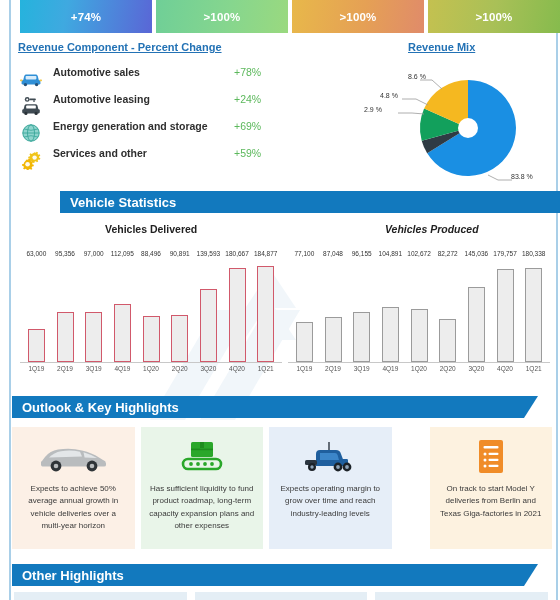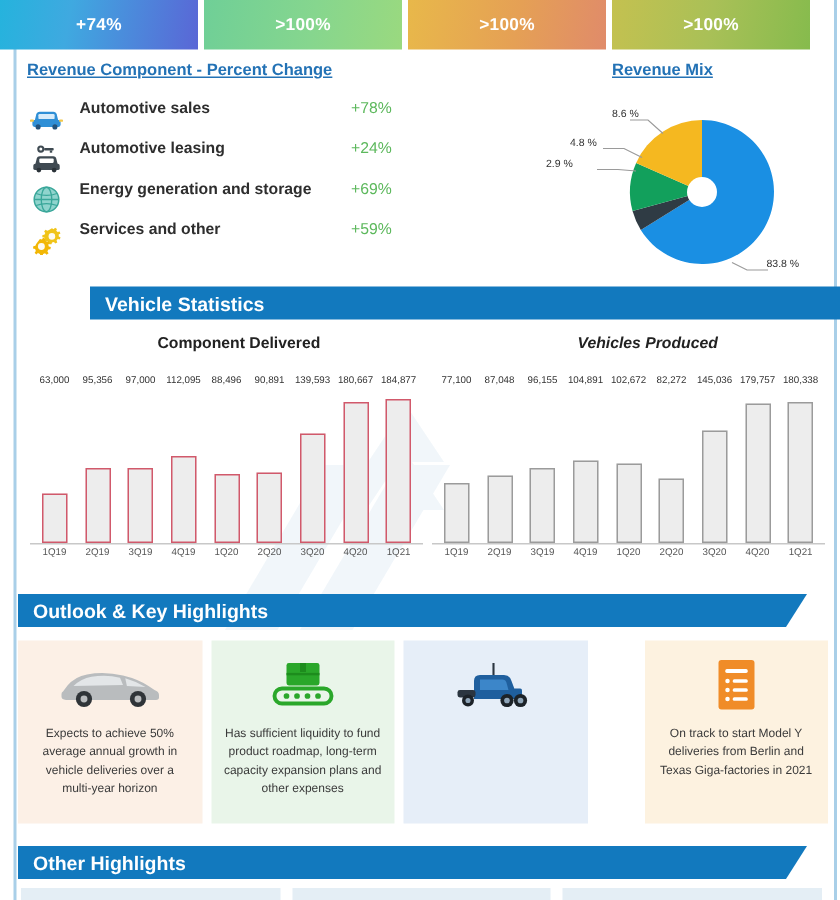--- a/index.html
+++ b/index.html
@@ -26,21 +26,21 @@
   }
 
   
   .watermark {
     position: absolute; left: 0; top: 190px; width: 560px; height: 230px;
     pointer-events: none; opacity: .55;
   }
 
   
   .kpi-row {
-    position: absolute; left: 0; top: 0px;
+    position: absolute; left: 20px; top: 0px;
     width: 540px; height: 33px;
     display: flex; gap: 4px;
   }
   .kpi {
     flex: 1 1 0;
     display: flex; align-items: center; justify-content: center;
     color: #ffffff; font-size: 11.5px; font-weight: bold;
     letter-spacing: .2px;
   }
   .kpi-0 { background: linear-gradient(100deg,#25b3dd 0%,#3fa9e0 35%,#5a66d6 100%); }
@@ -314,21 +314,21 @@
     <div class="donut-label" style="left:131px; top:115px;">83.8 %</div>
   </div>
 
   <div class="banner" id="banner-vehicle-statistics">
     <div class="bar">
       <span>Vehicle Statistics</span>
     </div>
     <div class="tail"></div>
   </div>
 
-  <div class="chart-title" id="chart-title-delivered">Component Delivered</div>
+  <div class="chart-title" id="chart-title-delivered">Vehicles Delivered</div>
 
   <div class="chart" id="chart-delivered">
     <div class="axis-line"></div>
     <div class="bars">
         <div class="bar-col">
           <div class="bar-rect" style="height: 31.5%;">
             <div class="bar-val">63,000</div>
           </div>
         </div>
         <div class="bar-col">
@@ -498,20 +498,21 @@
           <rect x="40" y="19" width="6" height="7" rx="1.2" fill="#1f5f9e"></rect>
           <line x1="27" y1="10" x2="27" y2="2" stroke="#2b3540" stroke-width="1.4"></line>
           <circle cx="10" cy="27" r="4" fill="#1c2228"></circle>
           <circle cx="10" cy="27" r="1.7" fill="#8ea4b8"></circle>
           <circle cx="36" cy="27" r="4.4" fill="#1c2228"></circle>
           <circle cx="36" cy="27" r="1.9" fill="#8ea4b8"></circle>
           <circle cx="45" cy="27" r="4.4" fill="#1c2228"></circle>
           <circle cx="45" cy="27" r="1.9" fill="#8ea4b8"></circle>
         </svg>
       </div>
+      <div class="out-text">Expects operating margin to grow over time and reach industry-leading levels</div>
     </div>
 
     <div class="out-card out-card-3">
       <div class="out-icon">
         <svg width="34" height="38" viewBox="0 0 34 38">
           <rect x="5" y="2" width="24" height="33" rx="2" fill="#f08c28"></rect>
           <rect x="9.5" y="8" width="15" height="2.6" rx="1.1" fill="#ffffff"></rect>
           <circle cx="11" cy="16" r="1.5" fill="#ffffff"></circle>
           <rect x="14.5" y="14.8" width="10" height="2.3" rx="1" fill="#ffffff"></rect>
           <circle cx="11" cy="22" r="1.5" fill="#ffffff"></circle>

